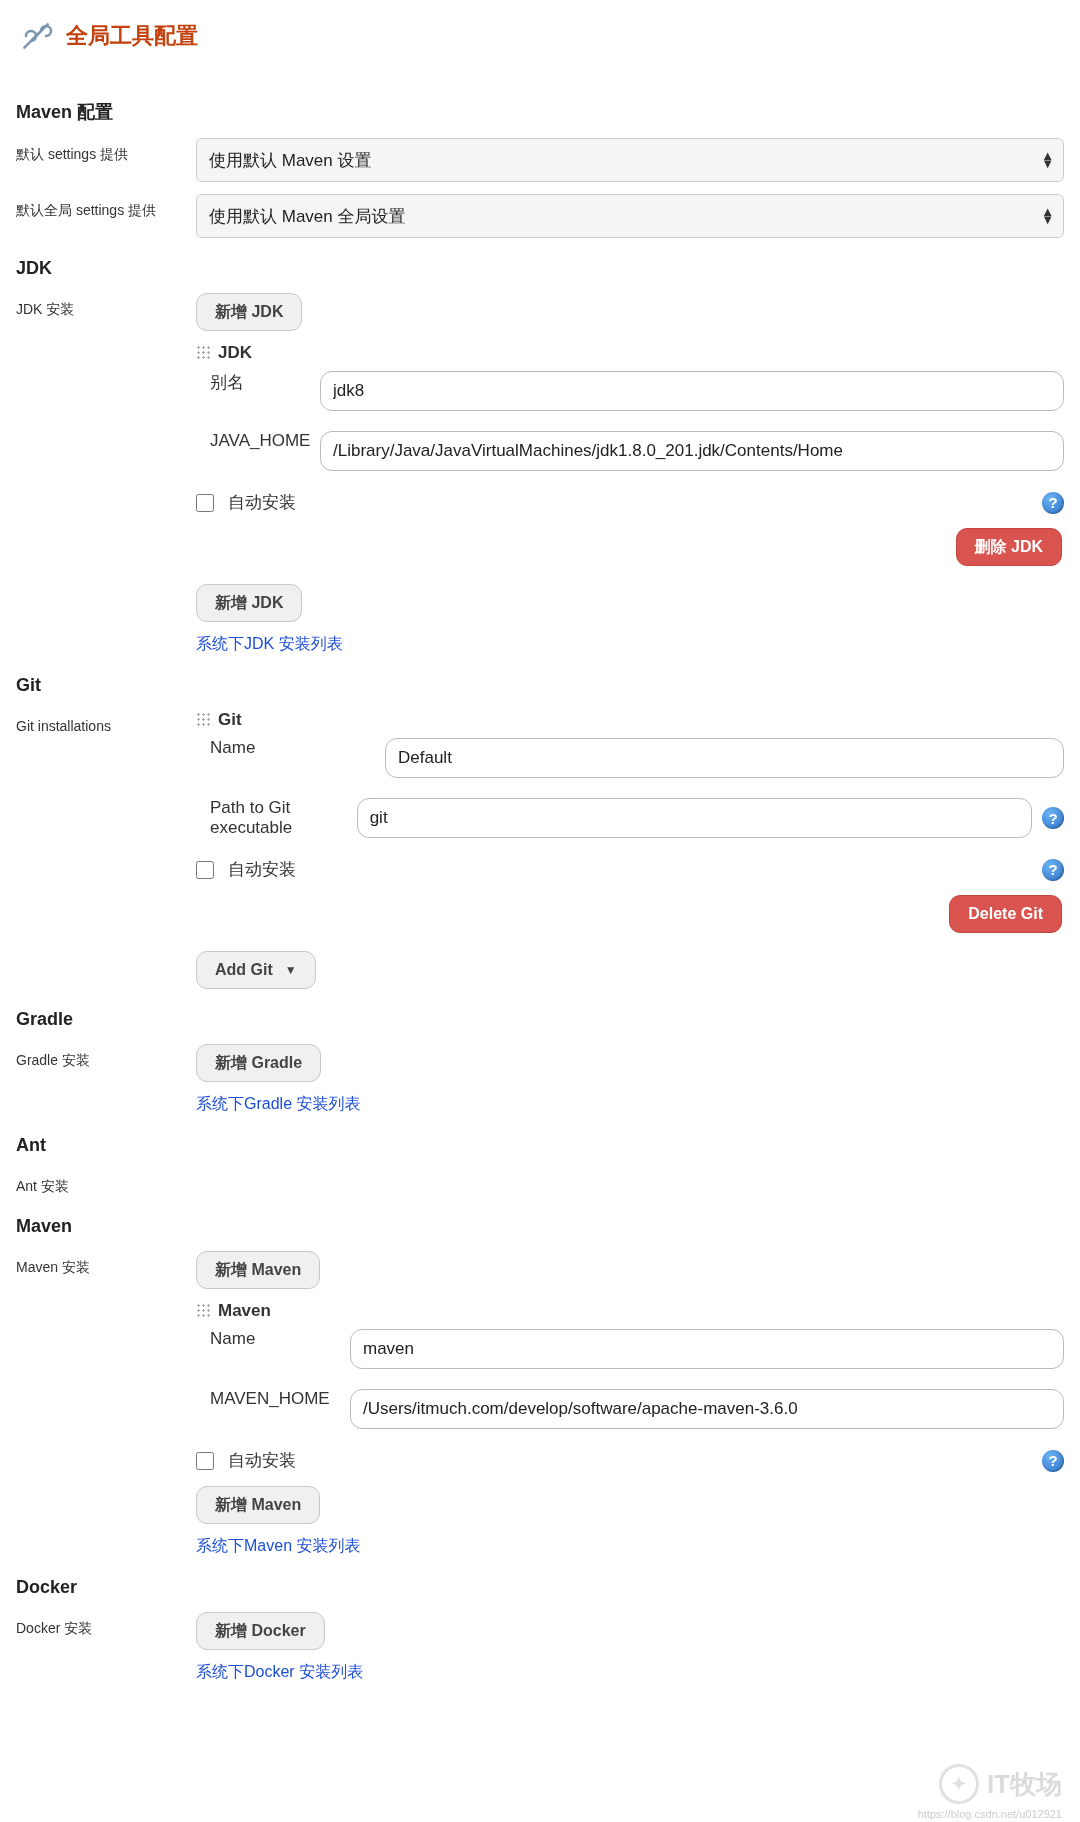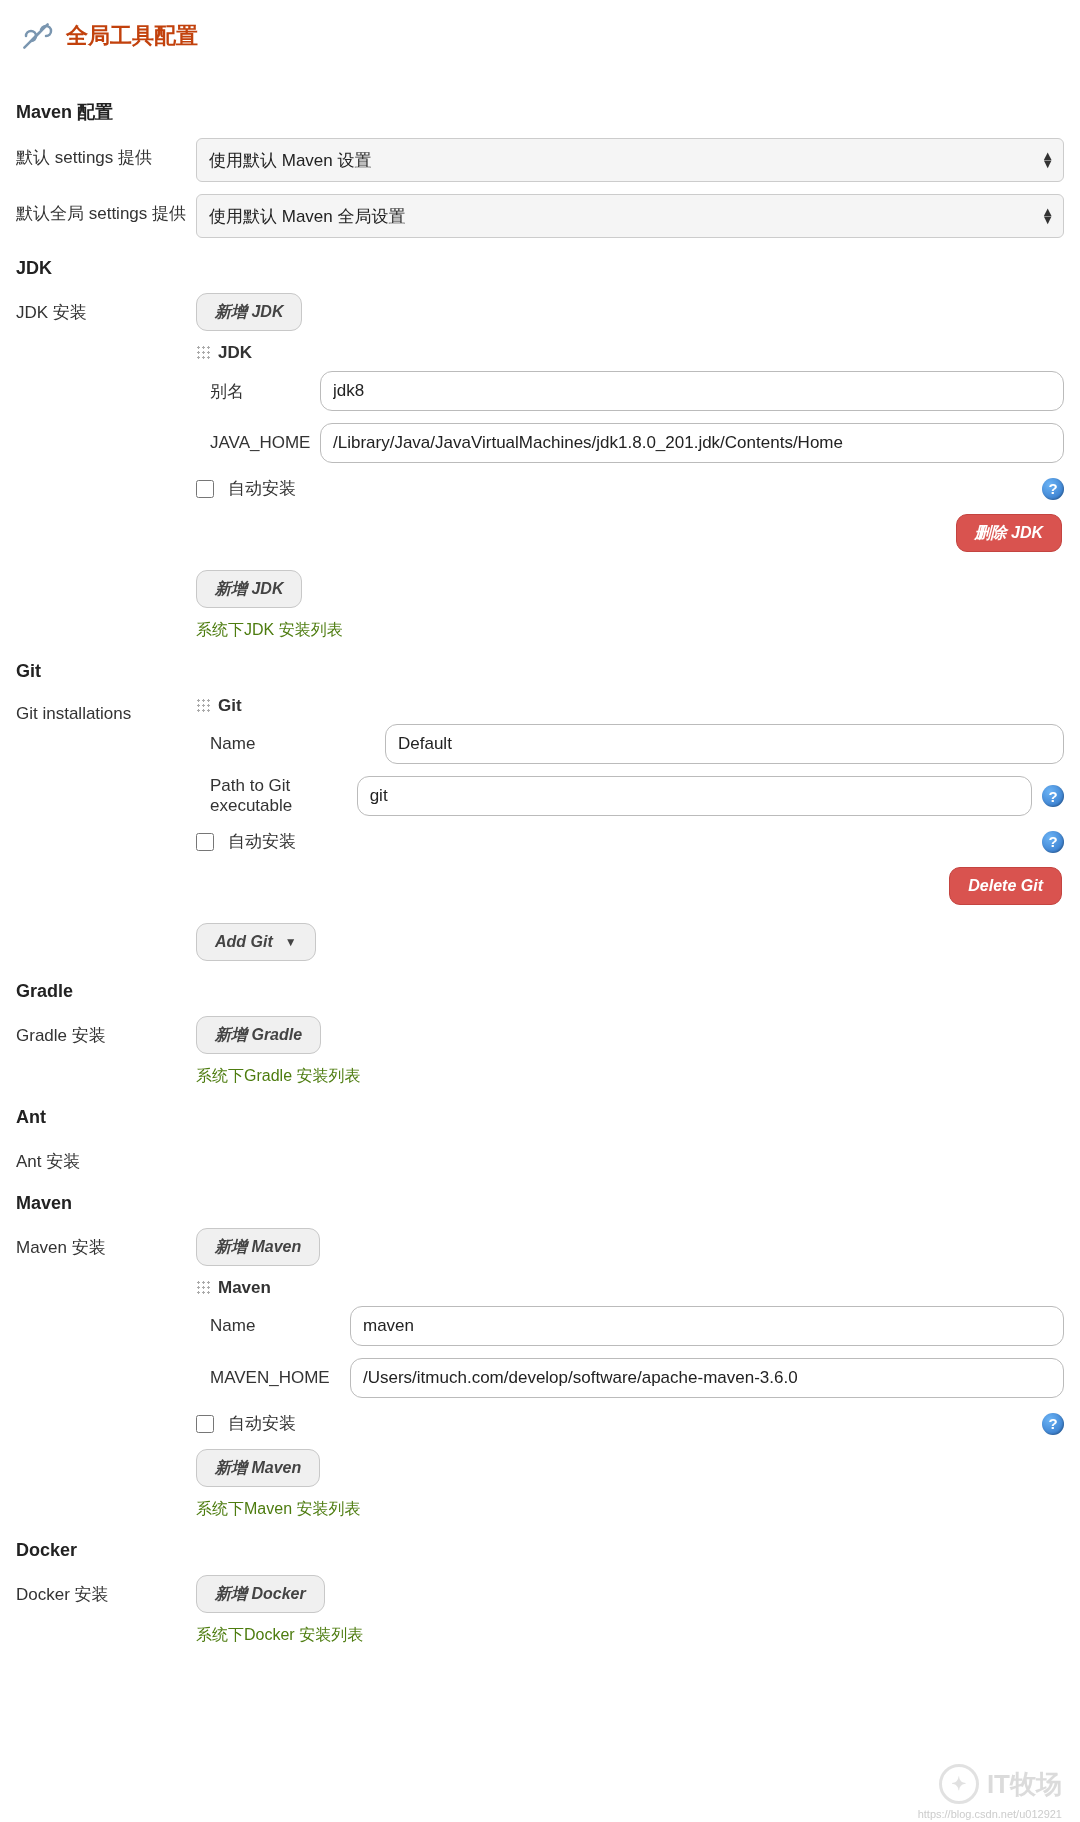--- a/index.html
+++ b/index.html
@@ -31,21 +31,21 @@
     .form-row {
       display: flex;
       align-items: flex-start;
       margin-bottom: 12px;
     }
     .form-label {
       width: 180px;
       flex-shrink: 0;
       padding-top: 8px;
       color: #333;
-      font-size: 17px;
+      font-size: 14px;
     }
     .form-content {
       flex: 1;
       min-width: 0;
     }
     .select-wrapper {
       position: relative;
       width: 100%;
     }
     .select-wrapper select {
@@ -76,21 +76,20 @@
       align-items: center;
       padding: 0 18px;
       height: 38px;
       background: #f0f0f0;
       border: 1px solid #c8c8c8;
       border-radius: 11px;
       font-size: 16px;
       font-weight: 600;
       color: #444;
       cursor: pointer;
-      font-style: italic;
     }
     .btn.danger {
       background: #d9534f;
       border-color: #c44440;
       color: #fff;
     }
     .btn .caret {
       margin-left: 12px;
       font-size: 12px;
     }
@@ -107,22 +106,21 @@
     }
     .sub-title {
       display: flex;
       align-items: center;
       font-weight: 600;
       margin: 12px 0 8px 0;
       color: #333;
     }
     .field-row {
       display: flex;
-      align-items: center;
-      margin-bottom: 12px;
+      margin-bottom: 20px;
     }
     .field-label {
       width: 110px;
       padding-right: 10px;
       text-align: left;
       color: #333;
     }
     .field-label.wide { width: 175px; }
     input[type="text"] {
       flex: 1;
@@ -163,21 +161,21 @@
       margin-left: 10px;
       flex-shrink: 0;
       box-shadow: inset -1px -1px 2px rgba(0,0,0,0.25);
     }
     .action-right {
       display: flex;
       justify-content: flex-end;
       margin: 8px 2px 18px 0;
     }
     .list-description {
-      color: #4d7c0f;
+      color: #1d4ed8;
       font-size: 16px;
       margin-top: 12px;
     }
     .indent-block { margin-left: 0; }
     .input-with-help {
       display: flex;
       align-items: center;
       width: 100%;
     }
     .input-with-help input { flex: 1; }

